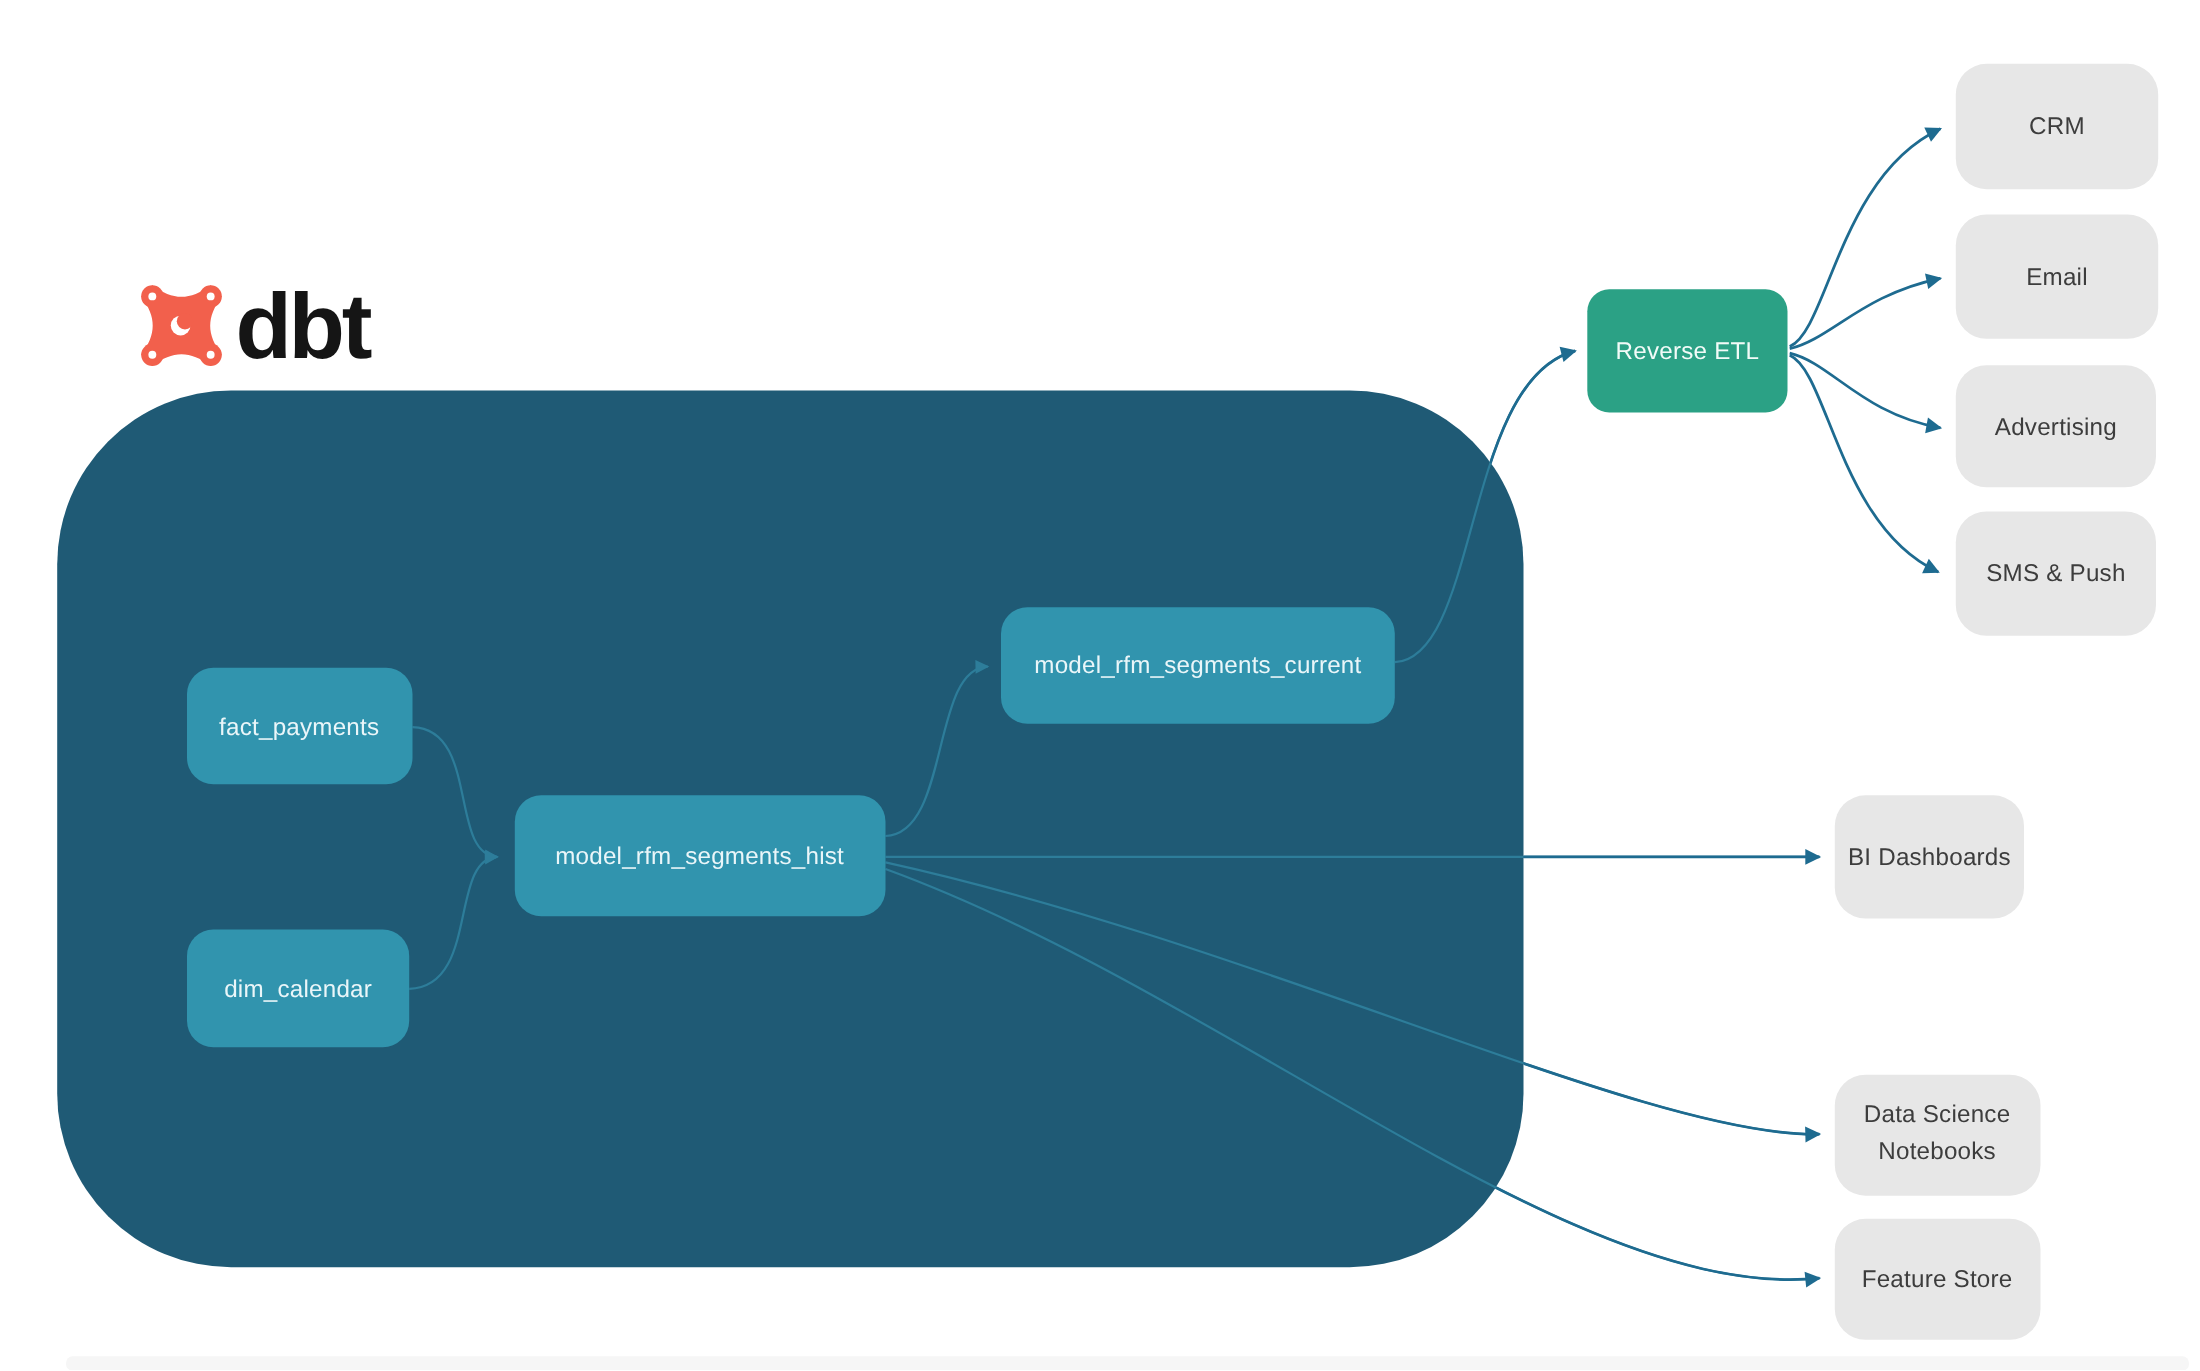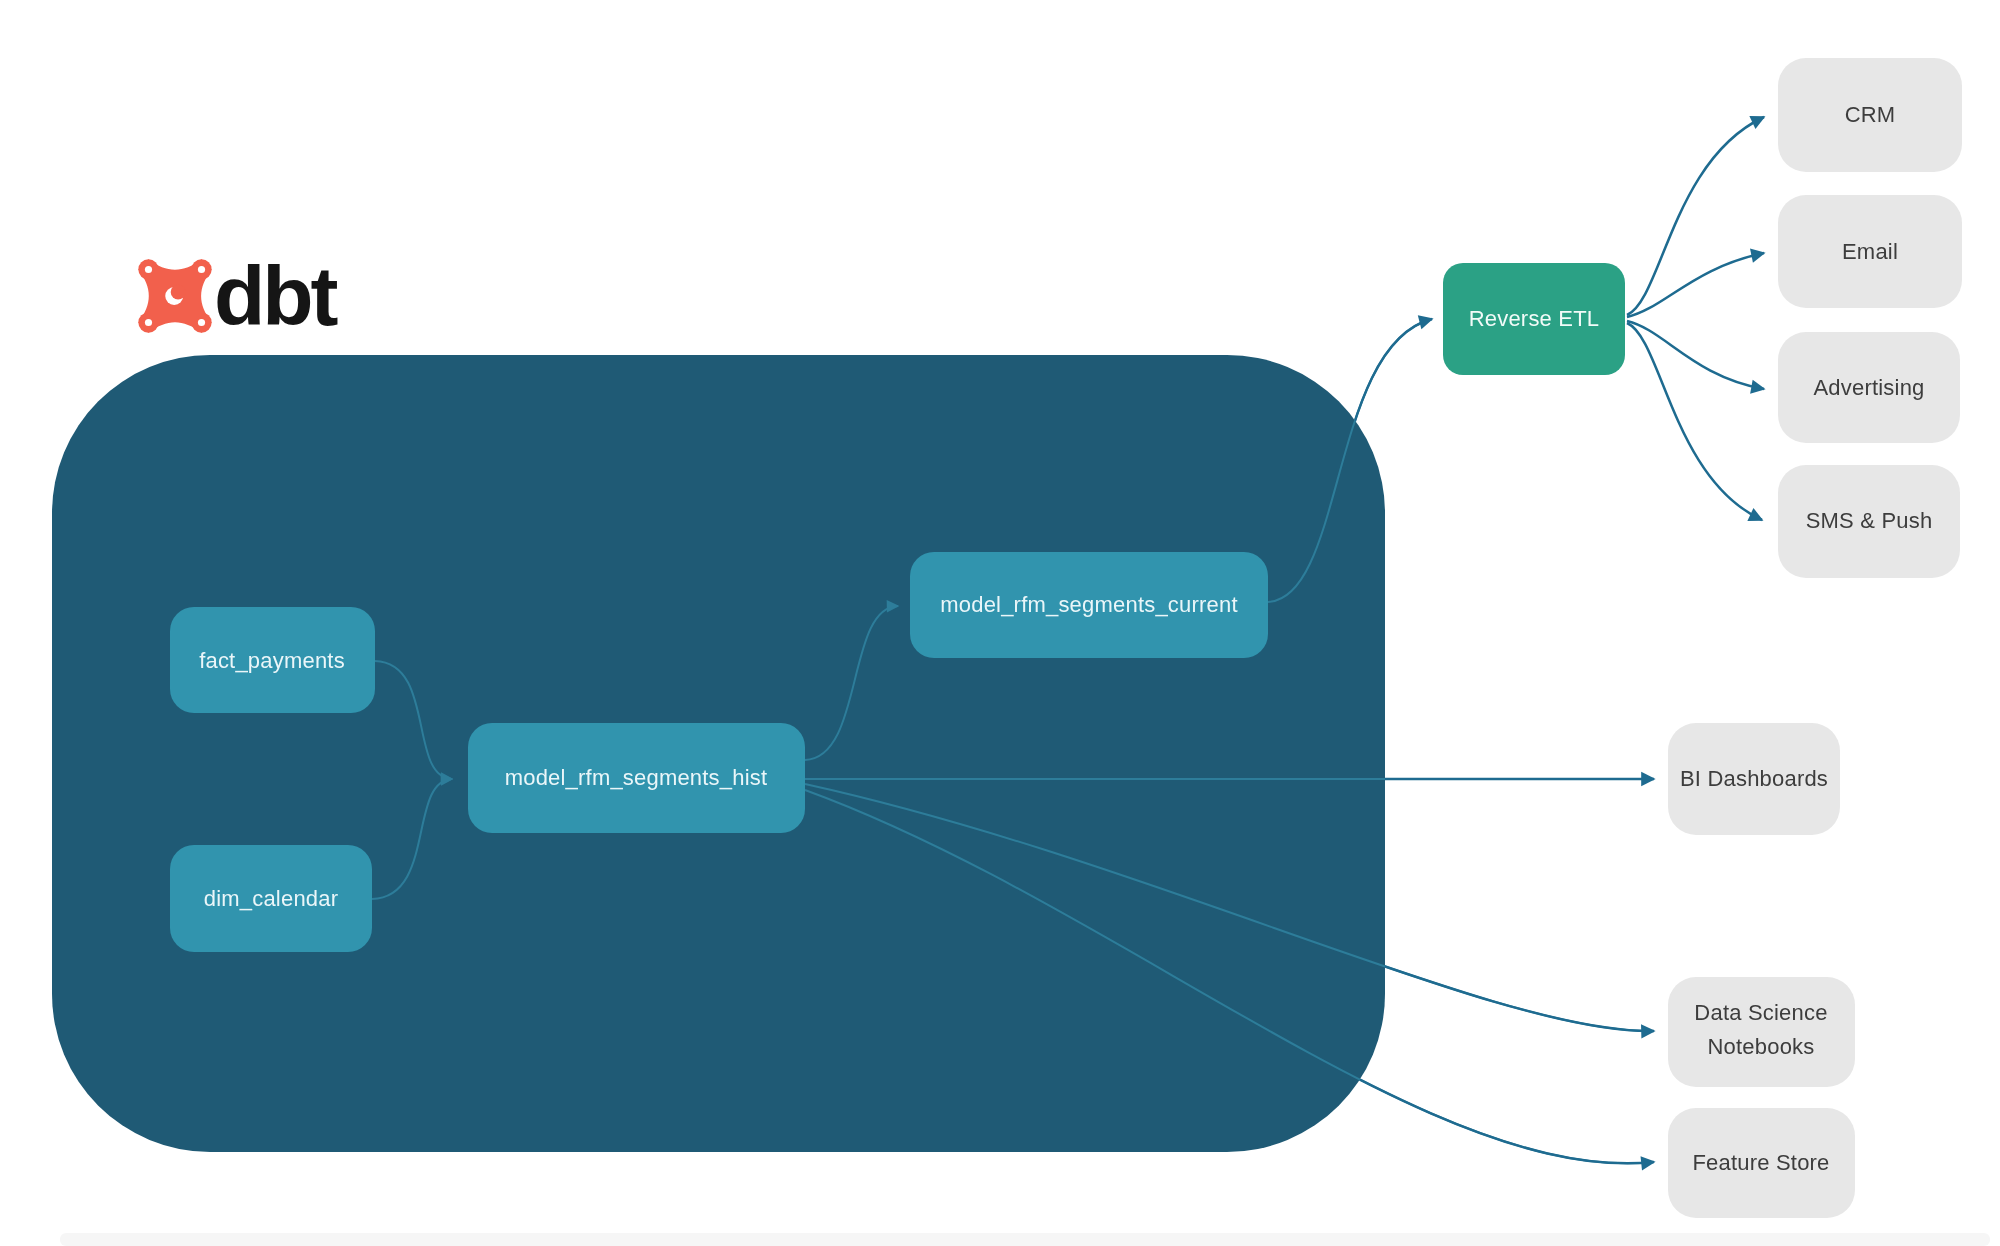--- a/index.html
+++ b/index.html
@@ -4,22 +4,22 @@
 <style>
   html,body{margin:0;padding:0;background:#ffffff;}
   .canvas{
     position:relative;
     width:2000px;height:1246px;
     background:#ffffff;
     overflow:hidden;
     font-family:"Liberation Sans",sans-serif;
   }
   .logo{
-    position:absolute;left:136px;top:254px;
-    display:flex;align-items:center;gap:0;justify-content:flex-end;
+    position:absolute;left:126px;top:254px;
+    display:flex;align-items:center;gap:10px;justify-content:flex-end;
   }
   .logo-text{
     font-size:84px;font-weight:700;line-height:1;
     letter-spacing:-3px;color:#151515;
   }
   .diagram{position:absolute;left:0;top:0;}
   .node-label{
     font-family:"Liberation Sans",sans-serif;
     font-size:22px;letter-spacing:.2px;
   }

